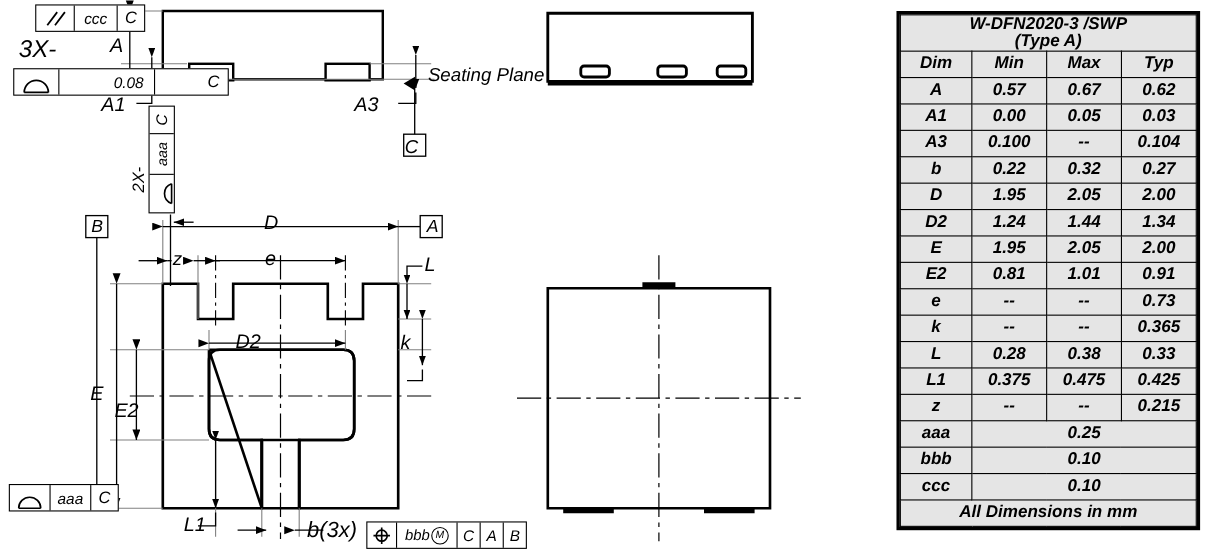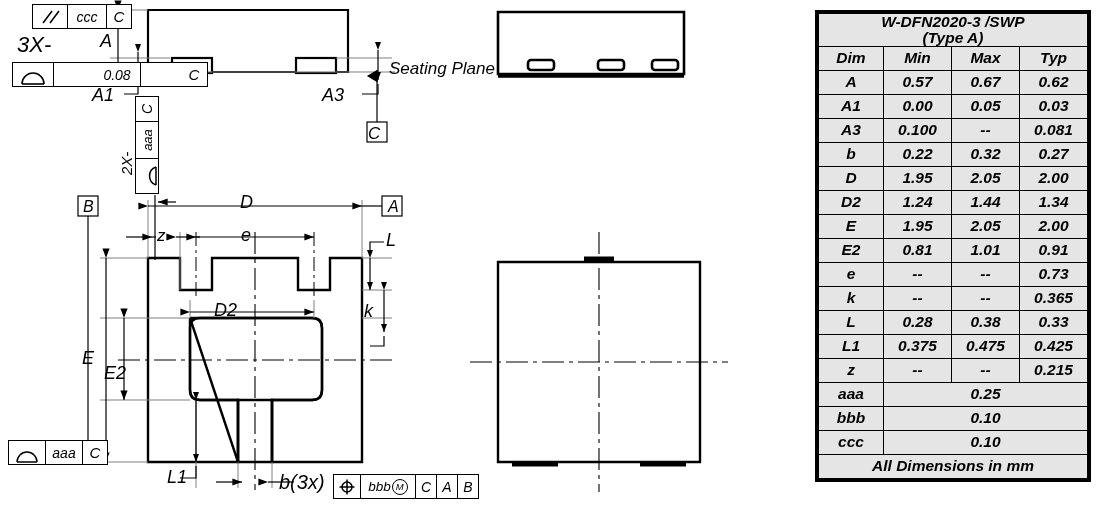--- a/index.html
+++ b/index.html
@@ -314,21 +314,21 @@
       <tr>
             <td class="dimcol">A1</td>
             <td class="numcol">0.00</td>
             <td class="numcol">0.05</td>
             <td class="numcol">0.03</td>
           </tr>
       <tr>
             <td class="dimcol">A3</td>
             <td class="numcol">0.100</td>
             <td class="numcol">--</td>
-            <td class="numcol">0.081</td>
+            <td class="numcol">0.104</td>
           </tr>
       <tr>
             <td class="dimcol">b</td>
             <td class="numcol">0.22</td>
             <td class="numcol">0.32</td>
             <td class="numcol">0.27</td>
           </tr>
       <tr>
             <td class="dimcol">D</td>
             <td class="numcol">1.95</td>

